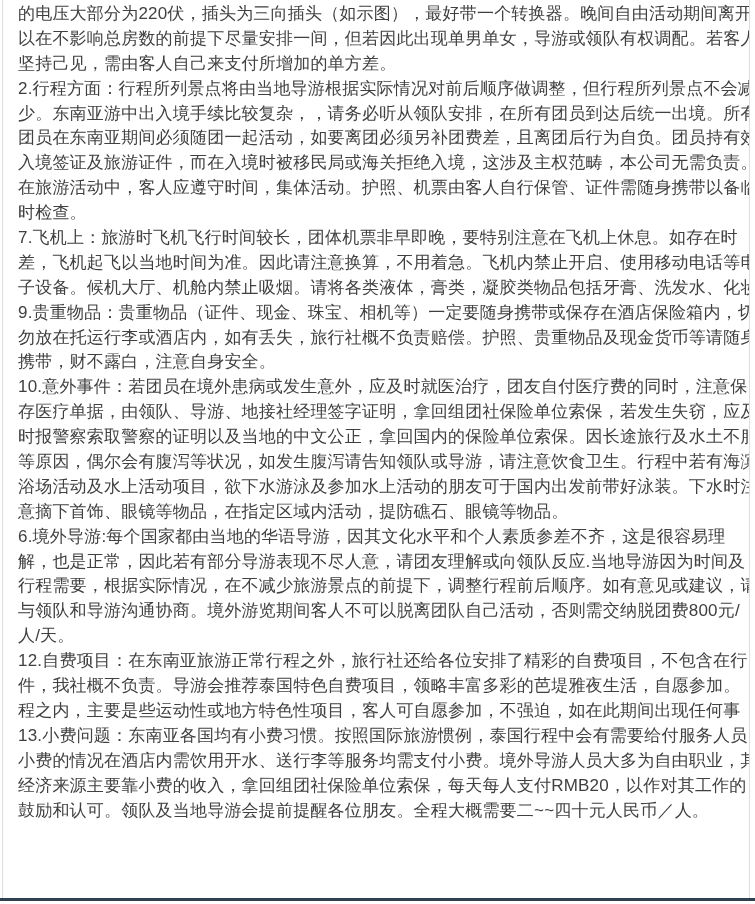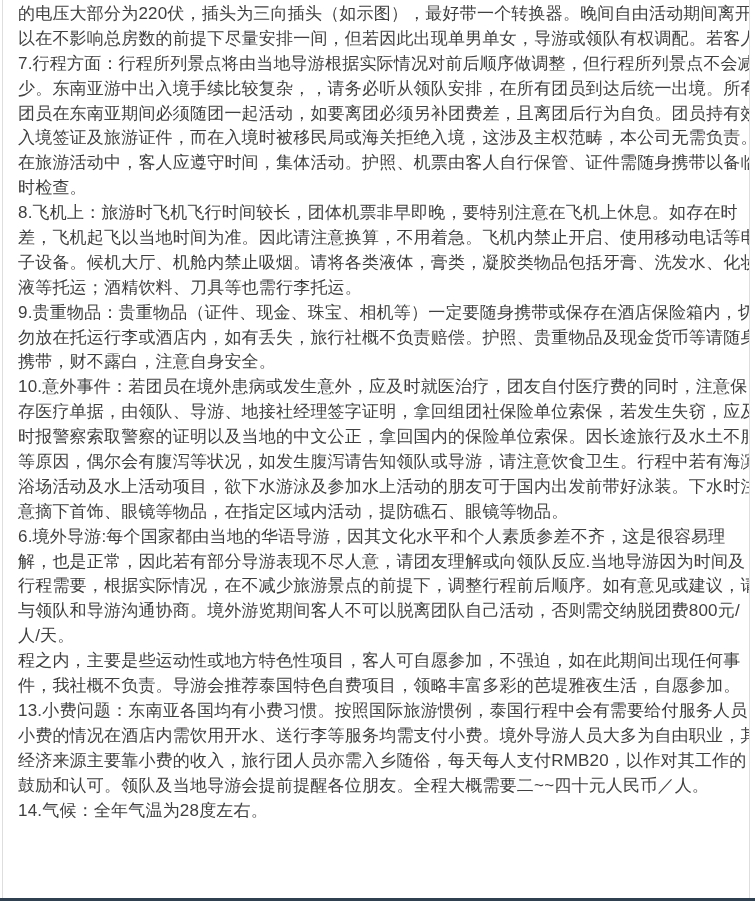--- a/index.html
+++ b/index.html
@@ -43,46 +43,46 @@
     height: 3px;
     background: var(--divider, #2f4050);
   }
 </style>
 </head>
 <body>
 
 <div class="doc-panel">
   <div class="text-line">的电压大部分为220伏，插头为三向插头（如示图），最好带一个转换器。晚间自由活动期间离开</div>
   <div class="text-line">以在不影响总房数的前提下尽量安排一间，但若因此出现单男单女，导游或领队有权调配。若客人</div>
-  <div class="text-line">7.行程方面：行程所列景点将由当地导游根据实际情况对前后顺序做调整，但行程所列景点不会减</div>
+  <div class="text-line">坚持己见，需由客人自己来支付所增加的单方差。</div>
+  <div class="text-line">2.行程方面：行程所列景点将由当地导游根据实际情况对前后顺序做调整，但行程所列景点不会减</div>
   <div class="text-line">少。东南亚游中出入境手续比较复杂，，请务必听从领队安排，在所有团员到达后统一出境。所有</div>
   <div class="text-line">团员在东南亚期间必须随团一起活动，如要离团必须另补团费差，且离团后行为自负。团员持有效</div>
   <div class="text-line">入境签证及旅游证件，而在入境时被移民局或海关拒绝入境，这涉及主权范畴，本公司无需负责。</div>
   <div class="text-line">在旅游活动中，客人应遵守时间，集体活动。护照、机票由客人自行保管、证件需随身携带以备临</div>
   <div class="text-line">时检查。</div>
-  <div class="text-line">8.飞机上：旅游时飞机飞行时间较长，团体机票非早即晚，要特别注意在飞机上休息。如存在时</div>
+  <div class="text-line">7.飞机上：旅游时飞机飞行时间较长，团体机票非早即晚，要特别注意在飞机上休息。如存在时</div>
   <div class="text-line">差，飞机起飞以当地时间为准。因此请注意换算，不用着急。飞机内禁止开启、使用移动电话等电</div>
   <div class="text-line">子设备。候机大厅、机舱内禁止吸烟。请将各类液体，膏类，凝胶类物品包括牙膏、洗发水、化妆</div>
-  <div class="text-line">液等托运；酒精饮料、刀具等也需行李托运。</div>
   <div class="text-line">9.贵重物品：贵重物品（证件、现金、珠宝、相机等）一定要随身携带或保存在酒店保险箱内，切</div>
   <div class="text-line">勿放在托运行李或酒店内，如有丢失，旅行社概不负责赔偿。护照、贵重物品及现金货币等请随身</div>
   <div class="text-line">携带，财不露白，注意自身安全。</div>
   <div class="text-line">10.意外事件：若团员在境外患病或发生意外，应及时就医治疗，团友自付医疗费的同时，注意保</div>
   <div class="text-line">存医疗单据，由领队、导游、地接社经理签字证明，拿回组团社保险单位索保，若发生失窃，应及</div>
   <div class="text-line">时报警察索取警察的证明以及当地的中文公正，拿回国内的保险单位索保。因长途旅行及水土不服</div>
   <div class="text-line">等原因，偶尔会有腹泻等状况，如发生腹泻请告知领队或导游，请注意饮食卫生。行程中若有海滨</div>
   <div class="text-line">浴场活动及水上活动项目，欲下水游泳及参加水上活动的朋友可于国内出发前带好泳装。下水时注</div>
   <div class="text-line">意摘下首饰、眼镜等物品，在指定区域内活动，提防礁石、眼镜等物品。</div>
   <div class="text-line">6.境外导游:每个国家都由当地的华语导游，因其文化水平和个人素质参差不齐，这是很容易理</div>
   <div class="text-line">解，也是正常，因此若有部分导游表现不尽人意，请团友理解或向领队反应.当地导游因为时间及</div>
   <div class="text-line">行程需要，根据实际情况，在不减少旅游景点的前提下，调整行程前后顺序。如有意见或建议，请</div>
   <div class="text-line">与领队和导游沟通协商。境外游览期间客人不可以脱离团队自己活动，否则需交纳脱团费800元/</div>
   <div class="text-line">人/天。</div>
+  <div class="text-line">12.自费项目：在东南亚旅游正常行程之外，旅行社还给各位安排了精彩的自费项目，不包含在行</div>
+  <div class="text-line">件，我社概不负责。导游会推荐泰国特色自费项目，领略丰富多彩的芭堤雅夜生活，自愿参加。</div>
   <div class="text-line">程之内，主要是些运动性或地方特色性项目，客人可自愿参加，不强迫，如在此期间出现任何事</div>
-  <div class="text-line">件，我社概不负责。导游会推荐泰国特色自费项目，领略丰富多彩的芭堤雅夜生活，自愿参加。</div>
   <div class="text-line">13.小费问题：东南亚各国均有小费习惯。按照国际旅游惯例，泰国行程中会有需要给付服务人员</div>
   <div class="text-line">小费的情况在酒店内需饮用开水、送行李等服务均需支付小费。境外导游人员大多为自由职业，其</div>
-  <div class="text-line">经济来源主要靠小费的收入，旅行团人员亦需入乡随俗，每天每人支付RMB20，以作对其工作的</div>
+  <div class="text-line">经济来源主要靠小费的收入，拿回组团社保险单位索保，每天每人支付RMB20，以作对其工作的</div>
   <div class="text-line">鼓励和认可。领队及当地导游会提前提醒各位朋友。全程大概需要二~~四十元人民币／人。</div>
-  <div class="text-line">14.气候：全年气温为28度左右。</div>
 </div>
 
 <div class="bottom-divider"></div>
 
 </body></html>

